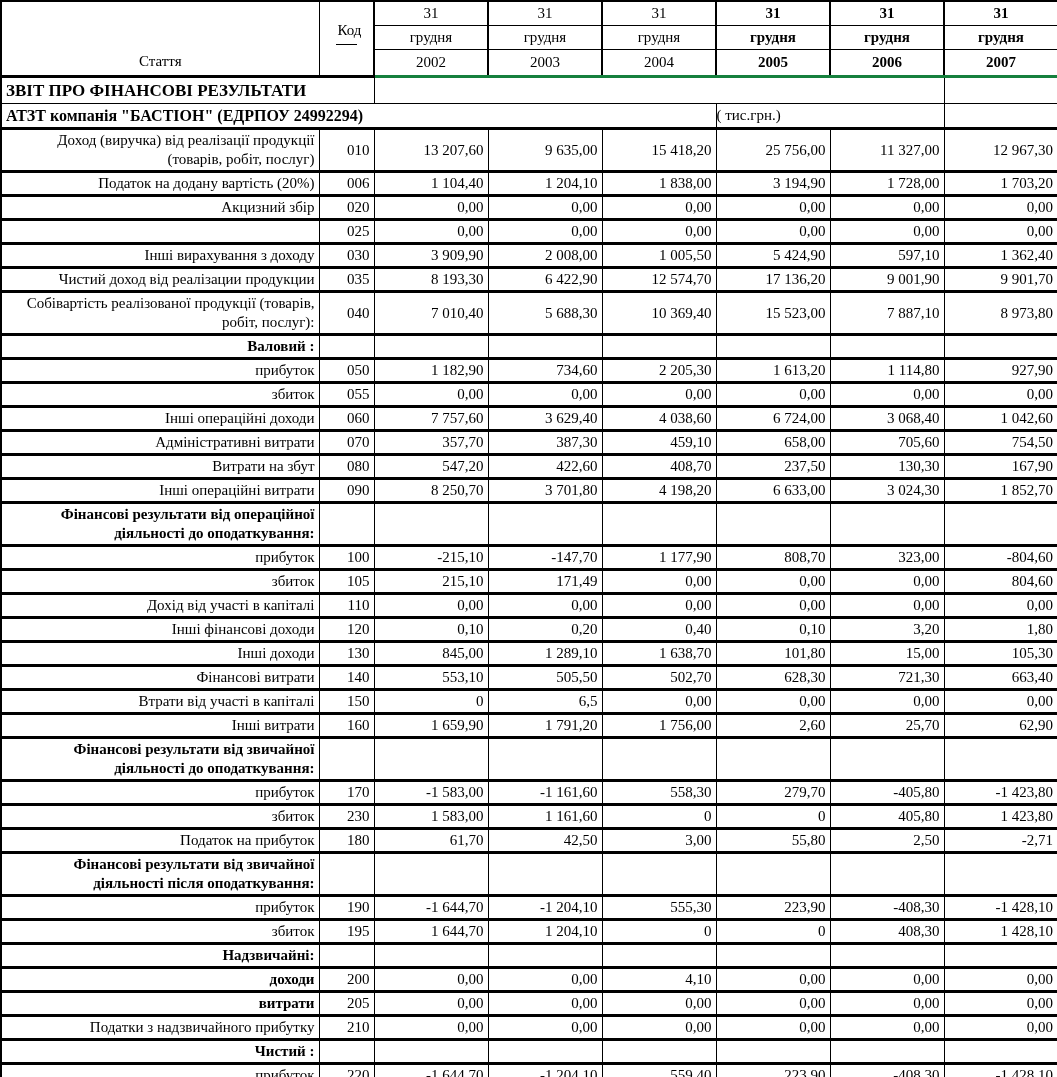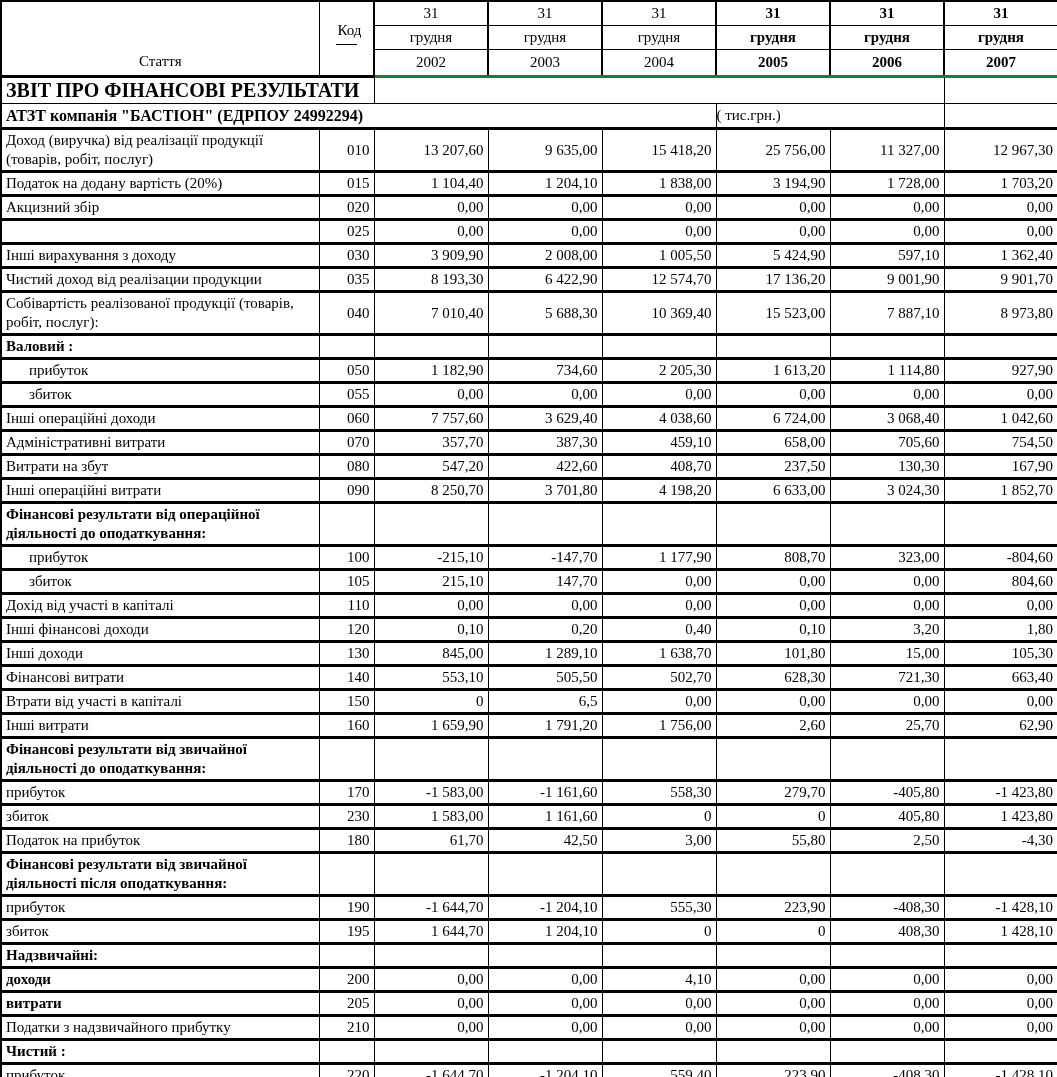--- a/index.html
+++ b/index.html
@@ -4,36 +4,36 @@
 <title>ЗВІТ ПРО ФІНАНСОВІ РЕЗУЛЬТАТИ</title>
 <style>
   * { box-sizing: border-box; margin: 0; padding: 0; }
   body { background: #fff; color: #000; font-family: "Liberation Serif", "DejaVu Serif", serif; }
   .sheet { width: 1057px; }
   table.report { border-collapse: collapse; table-layout: fixed; width: 1057px; border: 2px solid #000; }
   .report td, .report th { font-size: 15px; line-height: 19px; overflow: hidden; }
 
   
   tr.toprow td { border: 1px solid #000; vertical-align: middle; height: 24px; }
-  td.t-title { font-weight: bold; font-size: 20px; padding: 3px 4px; white-space: nowrap; }
+  td.t-title { font-weight: bold; font-size: 17px; padding: 3px 4px; white-space: nowrap; }
   td.t-company { font-weight: bold; font-size: 16px; padding: 2px 4px; white-space: nowrap; }
   td.t-units { text-align: left; }
   tr.toprow2 td { border-bottom: 2px solid #000; height: 21px; }
 
   
   th.article-h { vertical-align: bottom; text-align: center; font-weight: normal; border: 1px solid #000; border-bottom: 3px solid #000; padding: 2px 4px 4px; }
   th.code-h { vertical-align: top; font-weight: normal; border: 1px solid #000; border-bottom: 3px solid #000; padding: 16px; }
   .code-box { border-bottom: 1px solid #000; padding: 3px 2px 4px; text-align: center; }
   th.yc { border: 2px solid #000; border-top-width: 1px; border-bottom-width: 1px; font-weight: normal; text-align: center; padding: 2px 8px; }
   th.yc.b { font-weight: bold; }
   [data-name="header-row-year"] th.yc { border-bottom: 3px solid #15803d; padding: 3px 0; }
 
   
   tbody.data td { border: 1px solid #000; border-top: 3px solid #000; border-bottom: 3px solid #000; vertical-align: middle; height: 23px; padding: 1px 4px; }
-  td.article { text-align: left; }
+  td.article { text-align: right; }
   td.article.ind { padding-left: 27px; }
   td.article.sect, td.article.bold { font-weight: bold; }
   td.code { text-align: right; }
   td.val { text-align: right; padding-right: 6px; white-space: nowrap; }
 </style>
 </head>
 <body>
 
 <div class="sheet" data-name="report-sheet">
   <table class="report" data-name="financial-report-table">
@@ -98,21 +98,21 @@
           <td class="code" data-name="code-cell">010</td>
           <td class="val" data-name="value-cell">13 207,60</td>
           <td class="val" data-name="value-cell">9 635,00</td>
           <td class="val" data-name="value-cell">15 418,20</td>
           <td class="val" data-name="value-cell">25 756,00</td>
           <td class="val" data-name="value-cell">11 327,00</td>
           <td class="val" data-name="value-cell">12 967,30</td>
         </tr>
         <tr data-name="data-row">
           <td class="article" data-name="article-cell">Податок на додану вартість (20%)</td>
-          <td class="code" data-name="code-cell">015</td>
+          <td class="code" data-name="code-cell">006</td>
           <td class="val" data-name="value-cell">1 104,40</td>
           <td class="val" data-name="value-cell">1 204,10</td>
           <td class="val" data-name="value-cell">1 838,00</td>
           <td class="val" data-name="value-cell">3 194,90</td>
           <td class="val" data-name="value-cell">1 728,00</td>
           <td class="val" data-name="value-cell">1 703,20</td>
         </tr>
         <tr data-name="data-row">
           <td class="article" data-name="article-cell">Акцизний збір</td>
           <td class="code" data-name="code-cell">020</td>
@@ -250,21 +250,21 @@
           <td class="val" data-name="value-cell">-147,70</td>
           <td class="val" data-name="value-cell">1 177,90</td>
           <td class="val" data-name="value-cell">808,70</td>
           <td class="val" data-name="value-cell">323,00</td>
           <td class="val" data-name="value-cell">-804,60</td>
         </tr>
         <tr data-name="data-row">
           <td class="article ind" data-name="article-cell">збиток</td>
           <td class="code" data-name="code-cell">105</td>
           <td class="val" data-name="value-cell">215,10</td>
-          <td class="val" data-name="value-cell">147,70</td>
+          <td class="val" data-name="value-cell">171,49</td>
           <td class="val" data-name="value-cell">0,00</td>
           <td class="val" data-name="value-cell">0,00</td>
           <td class="val" data-name="value-cell">0,00</td>
           <td class="val" data-name="value-cell">804,60</td>
         </tr>
         <tr data-name="data-row">
           <td class="article" data-name="article-cell">Дохід від участі в капіталі</td>
           <td class="code" data-name="code-cell">110</td>
           <td class="val" data-name="value-cell">0,00</td>
           <td class="val" data-name="value-cell">0,00</td>
@@ -354,21 +354,21 @@
           <td class="val" data-name="value-cell">1 423,80</td>
         </tr>
         <tr data-name="data-row">
           <td class="article" data-name="article-cell">Податок на прибуток</td>
           <td class="code" data-name="code-cell">180</td>
           <td class="val" data-name="value-cell">61,70</td>
           <td class="val" data-name="value-cell">42,50</td>
           <td class="val" data-name="value-cell">3,00</td>
           <td class="val" data-name="value-cell">55,80</td>
           <td class="val" data-name="value-cell">2,50</td>
-          <td class="val" data-name="value-cell">-4,30</td>
+          <td class="val" data-name="value-cell">-2,71</td>
         </tr>
         <tr data-name="section-row">
           <td class="article sect" data-name="article-cell">Фінансові результати від звичайної<br>діяльності після оподаткування:</td>
           <td class="code" data-name="code-cell"></td>
           <td class="val" data-name="value-cell"></td>
           <td class="val" data-name="value-cell"></td>
           <td class="val" data-name="value-cell"></td>
           <td class="val" data-name="value-cell"></td>
           <td class="val" data-name="value-cell"></td>
           <td class="val" data-name="value-cell"></td>

